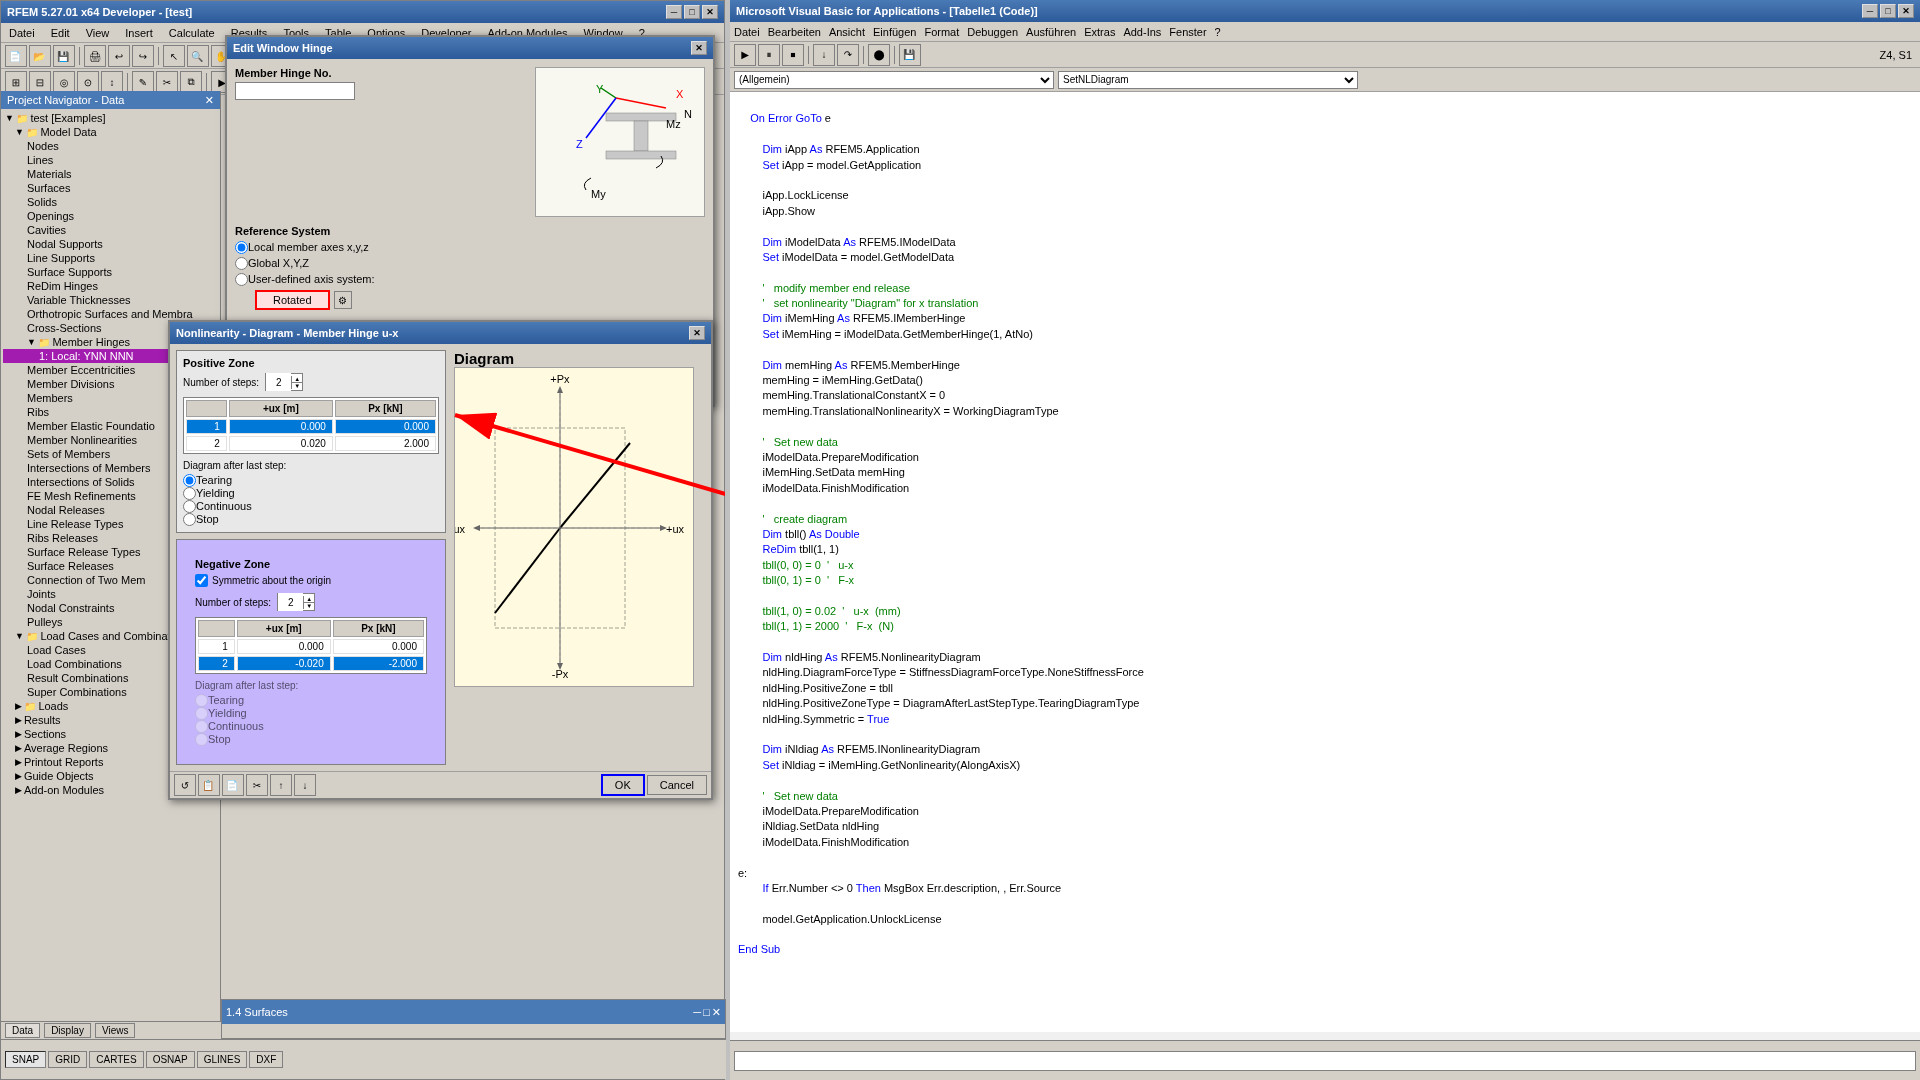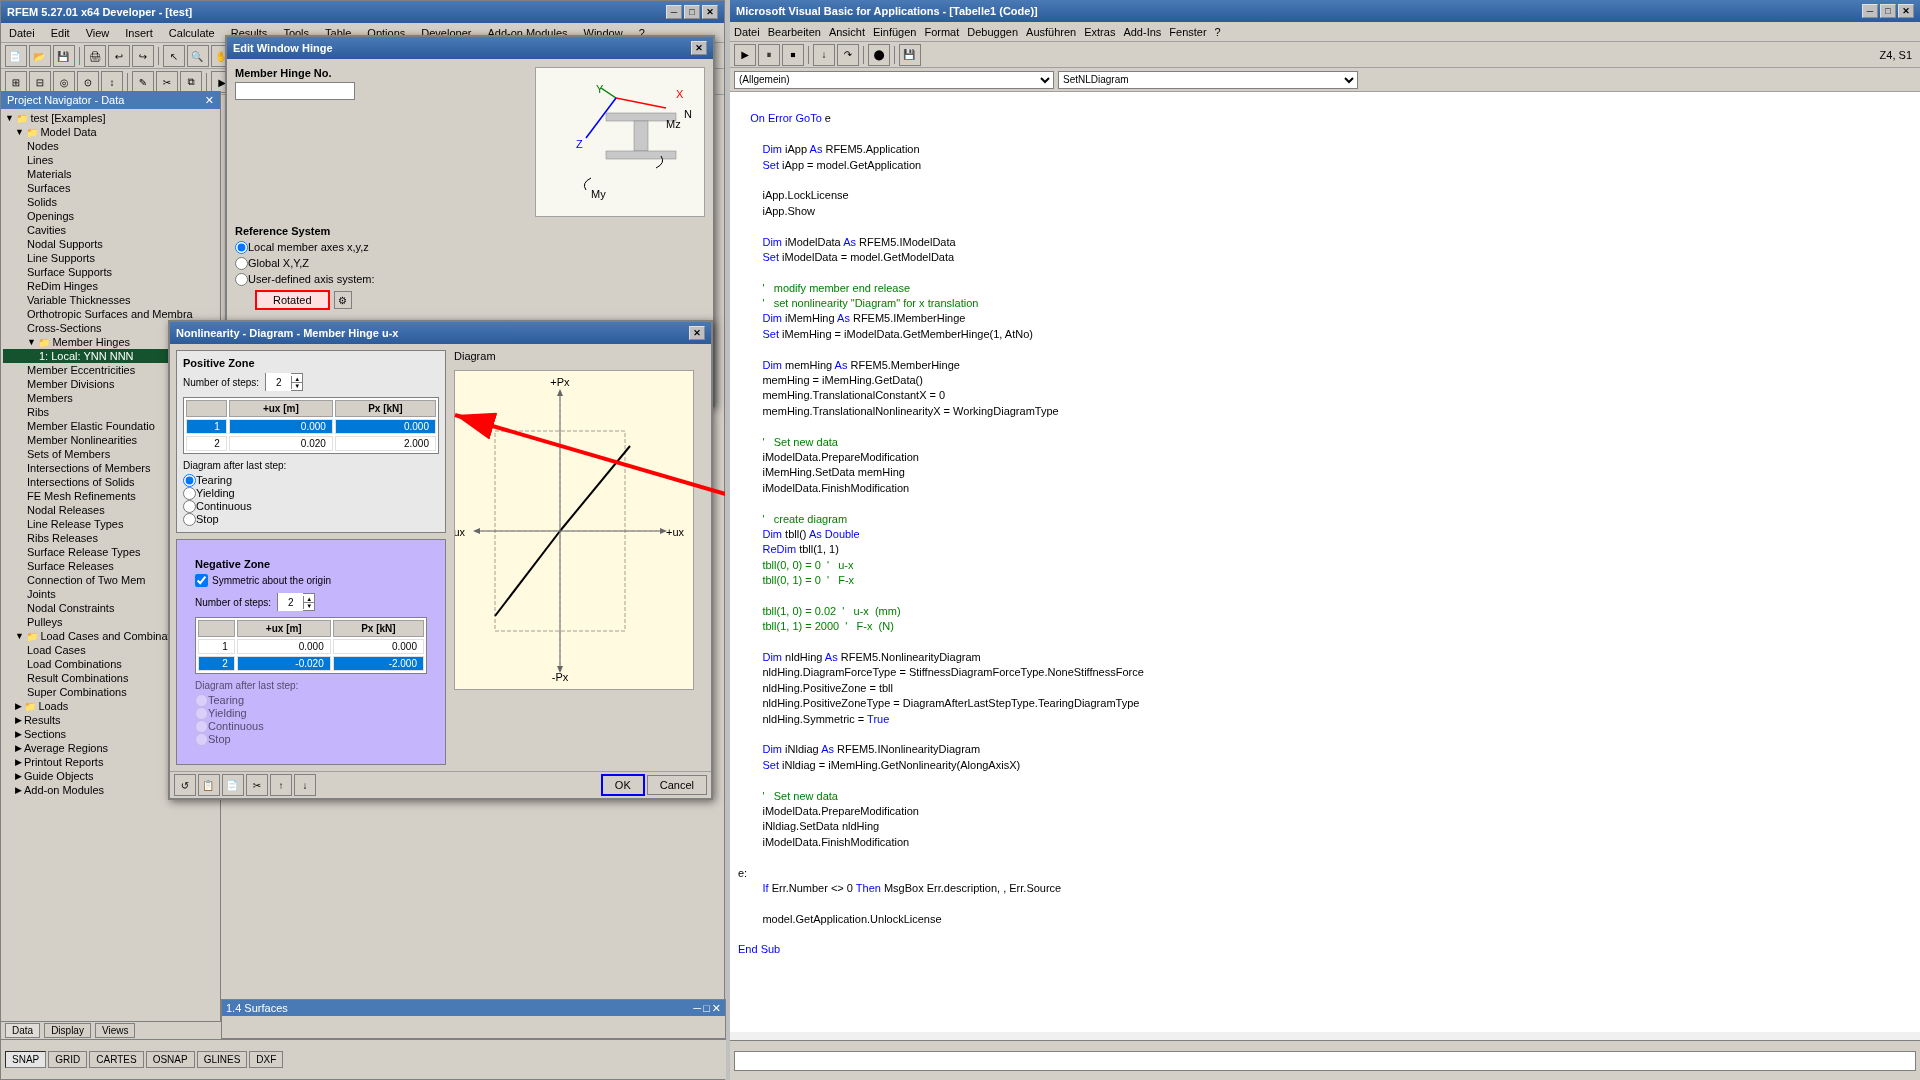--- a/index.html
+++ b/index.html
@@ -97,21 +97,21 @@
       cursor: pointer;
     }
 
     .tree-item {
       padding: 1px 2px;
       cursor: pointer;
       display: flex;
       align-items: center;
       white-space: nowrap;
     }
-    .tree-item.selected { background: #14532d; color: white; }
+    .tree-item.selected { background: #a21caf; color: white; }
     .tree-arrow { margin-right: 2px; font-size: 9px; }
     .tree-indent { padding-left: 12px; }
     .tree-indent2 { padding-left: 24px; }
     .tree-indent3 { padding-left: 36px; }
     .tree-icon { margin-right: 2px; font-size: 10px; }
 
     
     .statusbar {
       position: absolute;
       bottom: 0; left: 0;
@@ -330,21 +330,21 @@
       display: flex;
       flex-direction: column;
       z-index: 5;
     }
     .surfaces-title {
       background: #4a7ab5;
       color: white;
       padding: 1px 4px;
       display: flex;
       justify-content: space-between;
-      height: 16px;
+      height: 24px;
       align-items: center;
       font-size: 10px;
     }
   </style>
 </head>
 <body>
 
 <div id="rfem-window">
 
   <div class="titlebar">
@@ -857,21 +857,21 @@
           </label>
           <label class="radio-item">
             <input type="radio" name="neg-after" disabled="" style="">
             <span>Stop</span>
           </label>
         </div>
       </div>
     </div>
 
     <div style="flex: 1;">
-      <div style="font-weight:normal; font-size:11px; margin-bottom:8px;">Diagram</div>
+      <div style="font-weight:bold; font-size:15px; margin-bottom:0;">Diagram</div>
       <div class="nl-diagram" style="width:240px; height:320px;">
         <svg width="240" height="320">
 
           <rect width="240" height="320" fill="#fffae0"></rect>
 
           <text x="105" y="15" font-size="10" fill="#000" text-anchor="middle">+Px</text>
           <text x="105" y="310" font-size="10" fill="#000" text-anchor="middle">-Px</text>
           <text x="220" y="165" font-size="10" fill="#000" text-anchor="middle">+ux</text>
           <text x="10" y="165" font-size="10" fill="#000" text-anchor="end">-ux</text>
 

